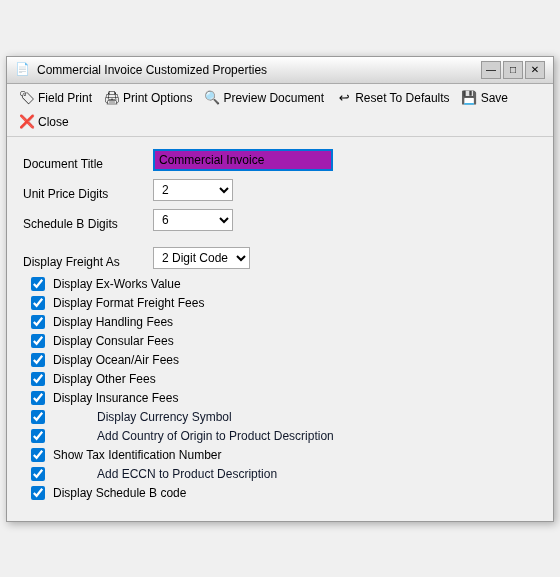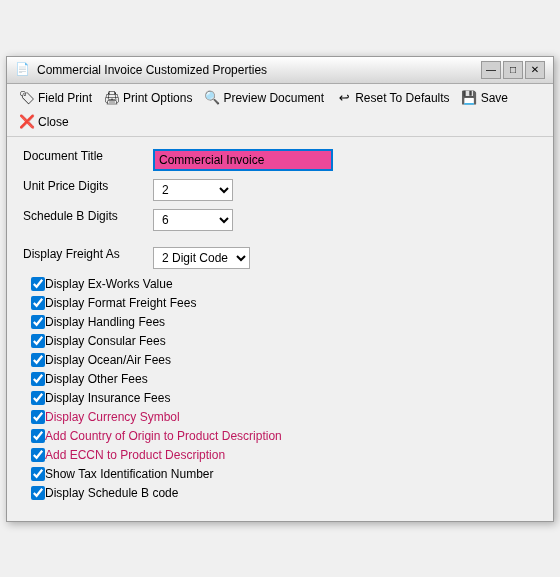--- a/index.html
+++ b/index.html
@@ -84,69 +84,70 @@
       display: flex;
       align-items: center;
       justify-content: center;
       font-size: 13px;
     }
     .content {
       padding: 12px 16px 16px 16px;
     }
     .form-row {
       display: flex;
-      align-items: flex-start;
+      align-items: flex-end;
       margin-bottom: 8px;
     }
     .form-label {
       width: 130px;
       font-size: 12px;
       color: #000;
       flex-shrink: 0;
     }
     .form-control {
       flex: 1;
       max-width: 180px;
     }
     input[type="text"] {
       width: 100%;
       padding: 2px 4px;
       font-size: 12px;
       border: 2px solid #0078d7;
-      background: #ec4899;
+      background: #a21caf;
       outline: none;
     }
     select {
       padding: 2px 4px;
       font-size: 12px;
       border: 1px solid #aaa;
       background: #fff;
       min-width: 80px;
       cursor: pointer;
     }
     .checkbox-row {
       display: flex;
       align-items: flex-start;
-      gap: 0;
+      gap: 8px;
       margin-bottom: 5px;
       padding-left: 8px;
     }
     .checkbox-row input[type="checkbox"] {
       width: 14px;
       height: 14px;
       cursor: pointer;
       accent-color: #0078d7;
     }
     .checkbox-label {
       font-size: 12px;
       color: #000;
       cursor: pointer;
     }
     .checkbox-label.blue {
-      color: #be185d;
+      color: #0f172a;
+      margin-left: 44px;
     }
   </style>
 </head>
 <body>
 
 <div class="window">
 
   <div class="title-bar">
     <div class="title-bar-left">
       <span class="title-bar-icon">📄</span>
@@ -265,25 +266,25 @@
         <div class="checkbox-row">
           <input type="checkbox" checked="" style="">
           <label class="checkbox-label blue">Display Currency Symbol</label>
         </div>
         <div class="checkbox-row">
           <input type="checkbox" checked="" style="">
           <label class="checkbox-label blue">Add Country of Origin to Product Description</label>
         </div>
         <div class="checkbox-row">
           <input type="checkbox" checked="" style="">
+          <label class="checkbox-label">Show Tax Identification Number</label>
+        </div>
+        <div class="checkbox-row">
+          <input type="checkbox" checked="" style="">
           <label class="checkbox-label blue">Add ECCN to Product Description</label>
-        </div>
-        <div class="checkbox-row">
-          <input type="checkbox" checked="" style="">
-          <label class="checkbox-label">Show Tax Identification Number</label>
         </div>
         <div class="checkbox-row">
           <input type="checkbox" checked="" style="">
           <label class="checkbox-label">Display Schedule B code</label>
         </div>
       </div>
 
   </div>
 </div>
 

